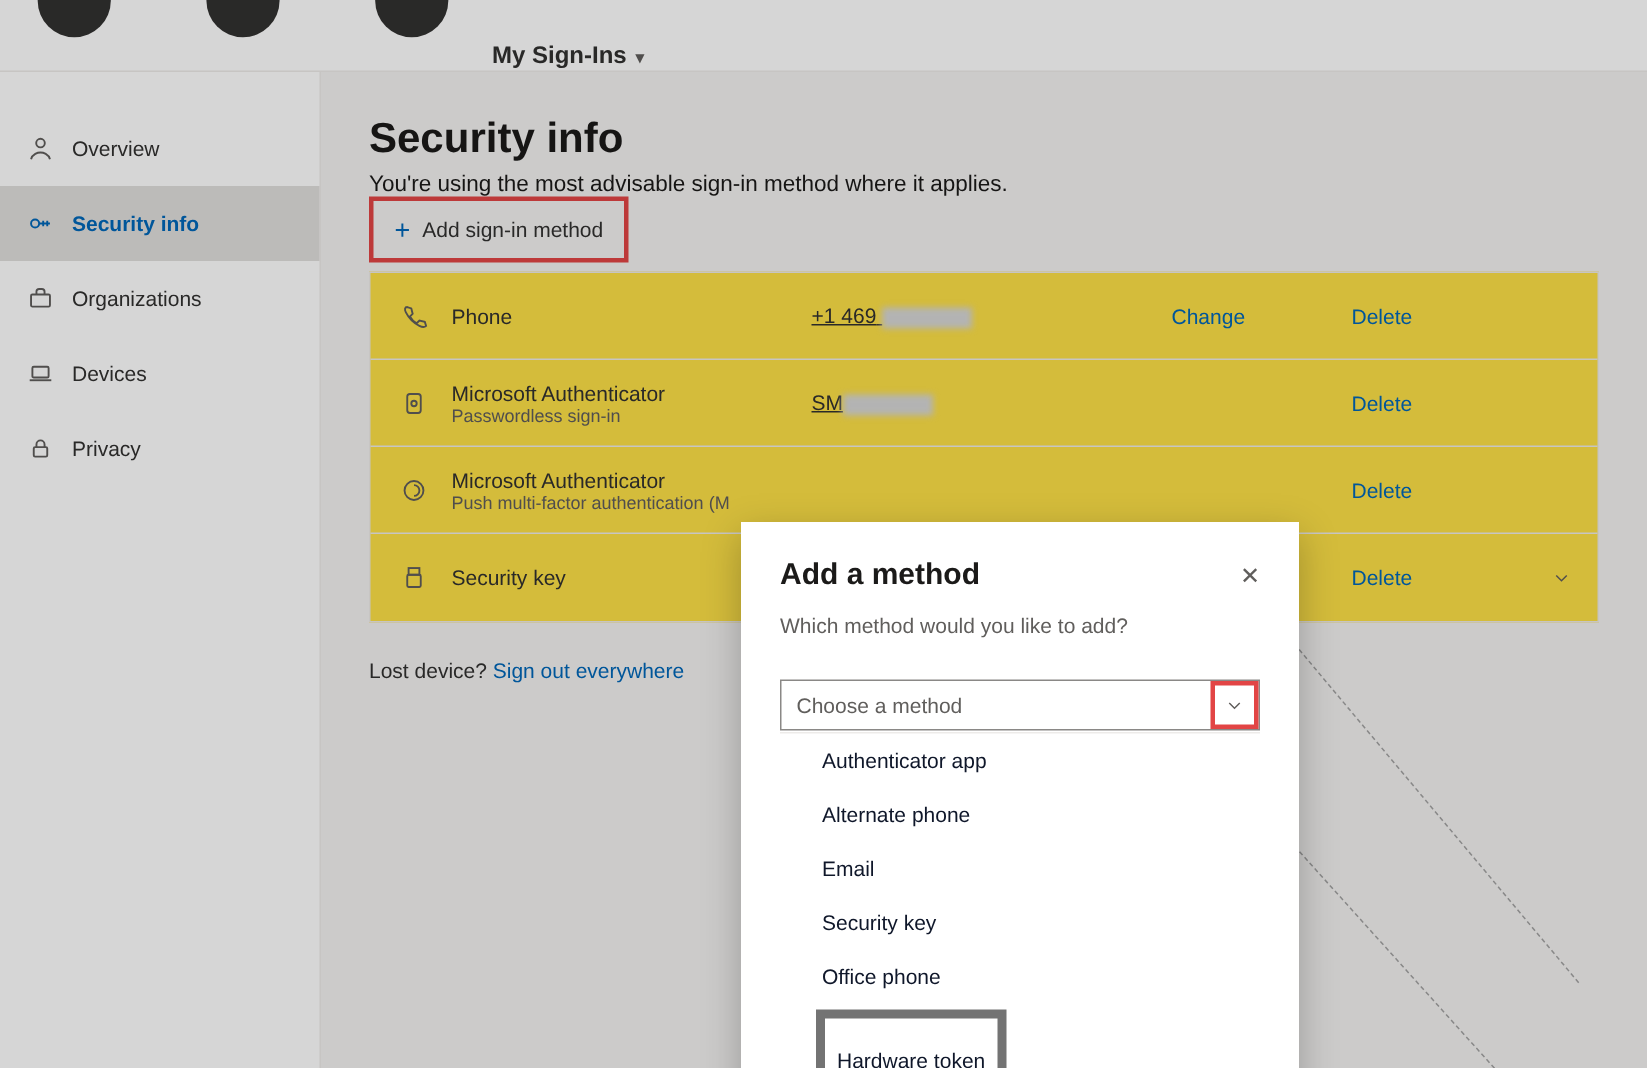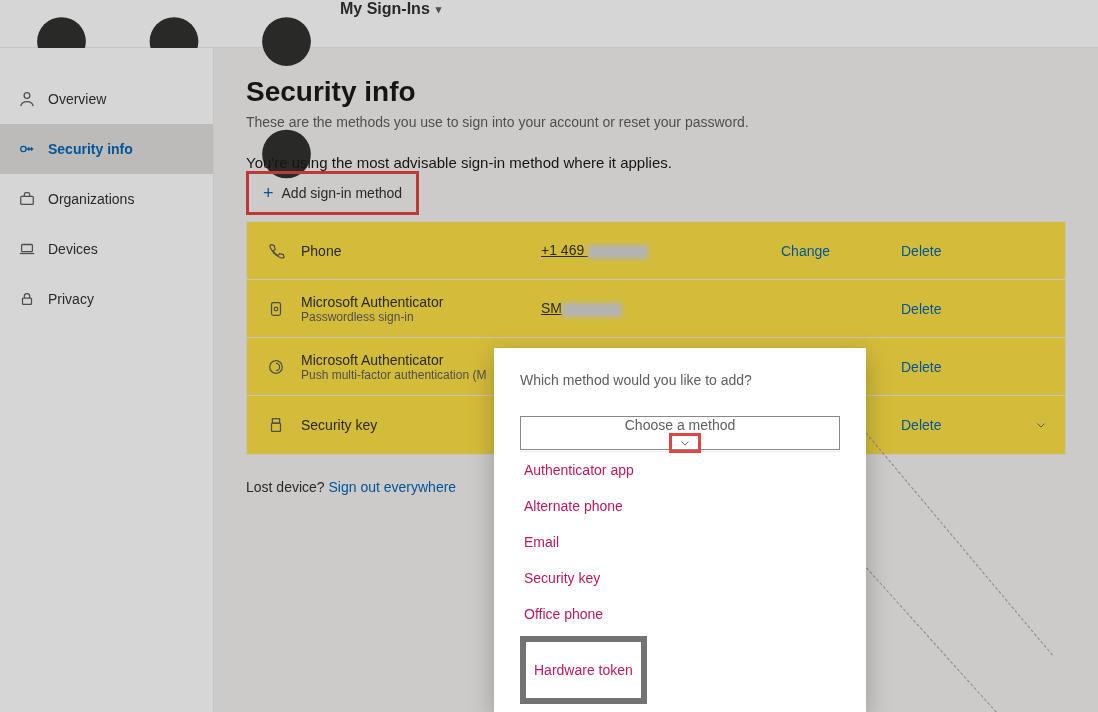--- a/index.html
+++ b/index.html
@@ -11,22 +11,22 @@
     height: 712px;
     overflow: hidden;
     position: relative;
     background: #f3f2f1;
   }
   .topbar {
     height: 48px;
     background: #fff;
     border-bottom: 1px solid #edebe9;
     display: flex;
-    align-items: flex-start;
-    padding: 0 20px;
+    align-items: flex-end;
+    padding: 0 8px;
     gap: 12px;
   }
   .waffle {
     font-size: 16px;
     cursor: pointer;
     color: #323130;
     padding: 4px;
   }
   .brand {
     font-weight: 600;
@@ -148,38 +148,38 @@
   .select {
     display: flex;
     justify-content: space-between;
     align-items: center;
     border: 1px solid #8a8886;
     height: 34px;
     padding: 0 10px;
     color: #605e5c;
     cursor: pointer;
     position: relative;
-    flex-direction: column;
   }
   .select-chevron-wrap {
     width: 32px;
     height: 32px;
     display:flex; align-items:center; justify-content:center;
     margin-right:-10px;
     border: 3px solid #e24545;
   }
   .dropdown {
     margin-top: 1px;
     border-top: 1px solid #edebe9;
   }
   .dd-item {
     padding: 10px 4px;
     font-size: 14px;
     cursor: pointer;
-    color:#be185d;
+    color:#0f172a;
+    margin-left:24px;
   }
   .dd-item.highlighted {
     border: 6px solid #737373;
     display: inline-block;
     padding: 20px 8px;
     margin-top: 4px;
   }
   .blur {
     display:inline-block;
     width:60px; height:14px;
@@ -263,21 +263,20 @@
             <rect x="5" y="9" width="10" height="7" rx="1"></rect>
             <path d="M7 9V7a3 3 0 016 0v2"></path>
           </svg>
         </span>
       <span>Privacy</span>
     </div>
   </div>
 
   <div class="content">
     <h1>Security info</h1>
-    <div class="subtitle">These are the methods you use to sign into your account or reset your password.</div>
     <div class="advice">You're using the most advisable sign-in method where it applies.</div>
 
     <div class="add-method">
       <span class="plus">+</span>
       <span>Add sign-in method</span>
     </div>
 
     <div class="method-list">
 
       <div class="method-row">
@@ -352,20 +351,24 @@
 
     <div class="lost">
       <span>Lost device? </span><span class="link">Sign out everywhere</span>
     </div>
   </div>
 </div>
 
 <div class="dim"></div>
 
 <div class="modal">
+  <div class="modal-header">
+    <div class="modal-title">Add a method</div>
+    <div class="close-x">✕</div>
+  </div>
   <div class="modal-q">Which method would you like to add?</div>
   <div class="select">
     <span>Choose a method</span>
     <span class="select-chevron-wrap">
       <svg viewBox="0 0 20 20" style="width:14px;height:14px;color:#605e5c">
           <path d="M5 8l5 5 5-5"></path>
         </svg>
     </span>
   </div>
   <div class="dropdown">

